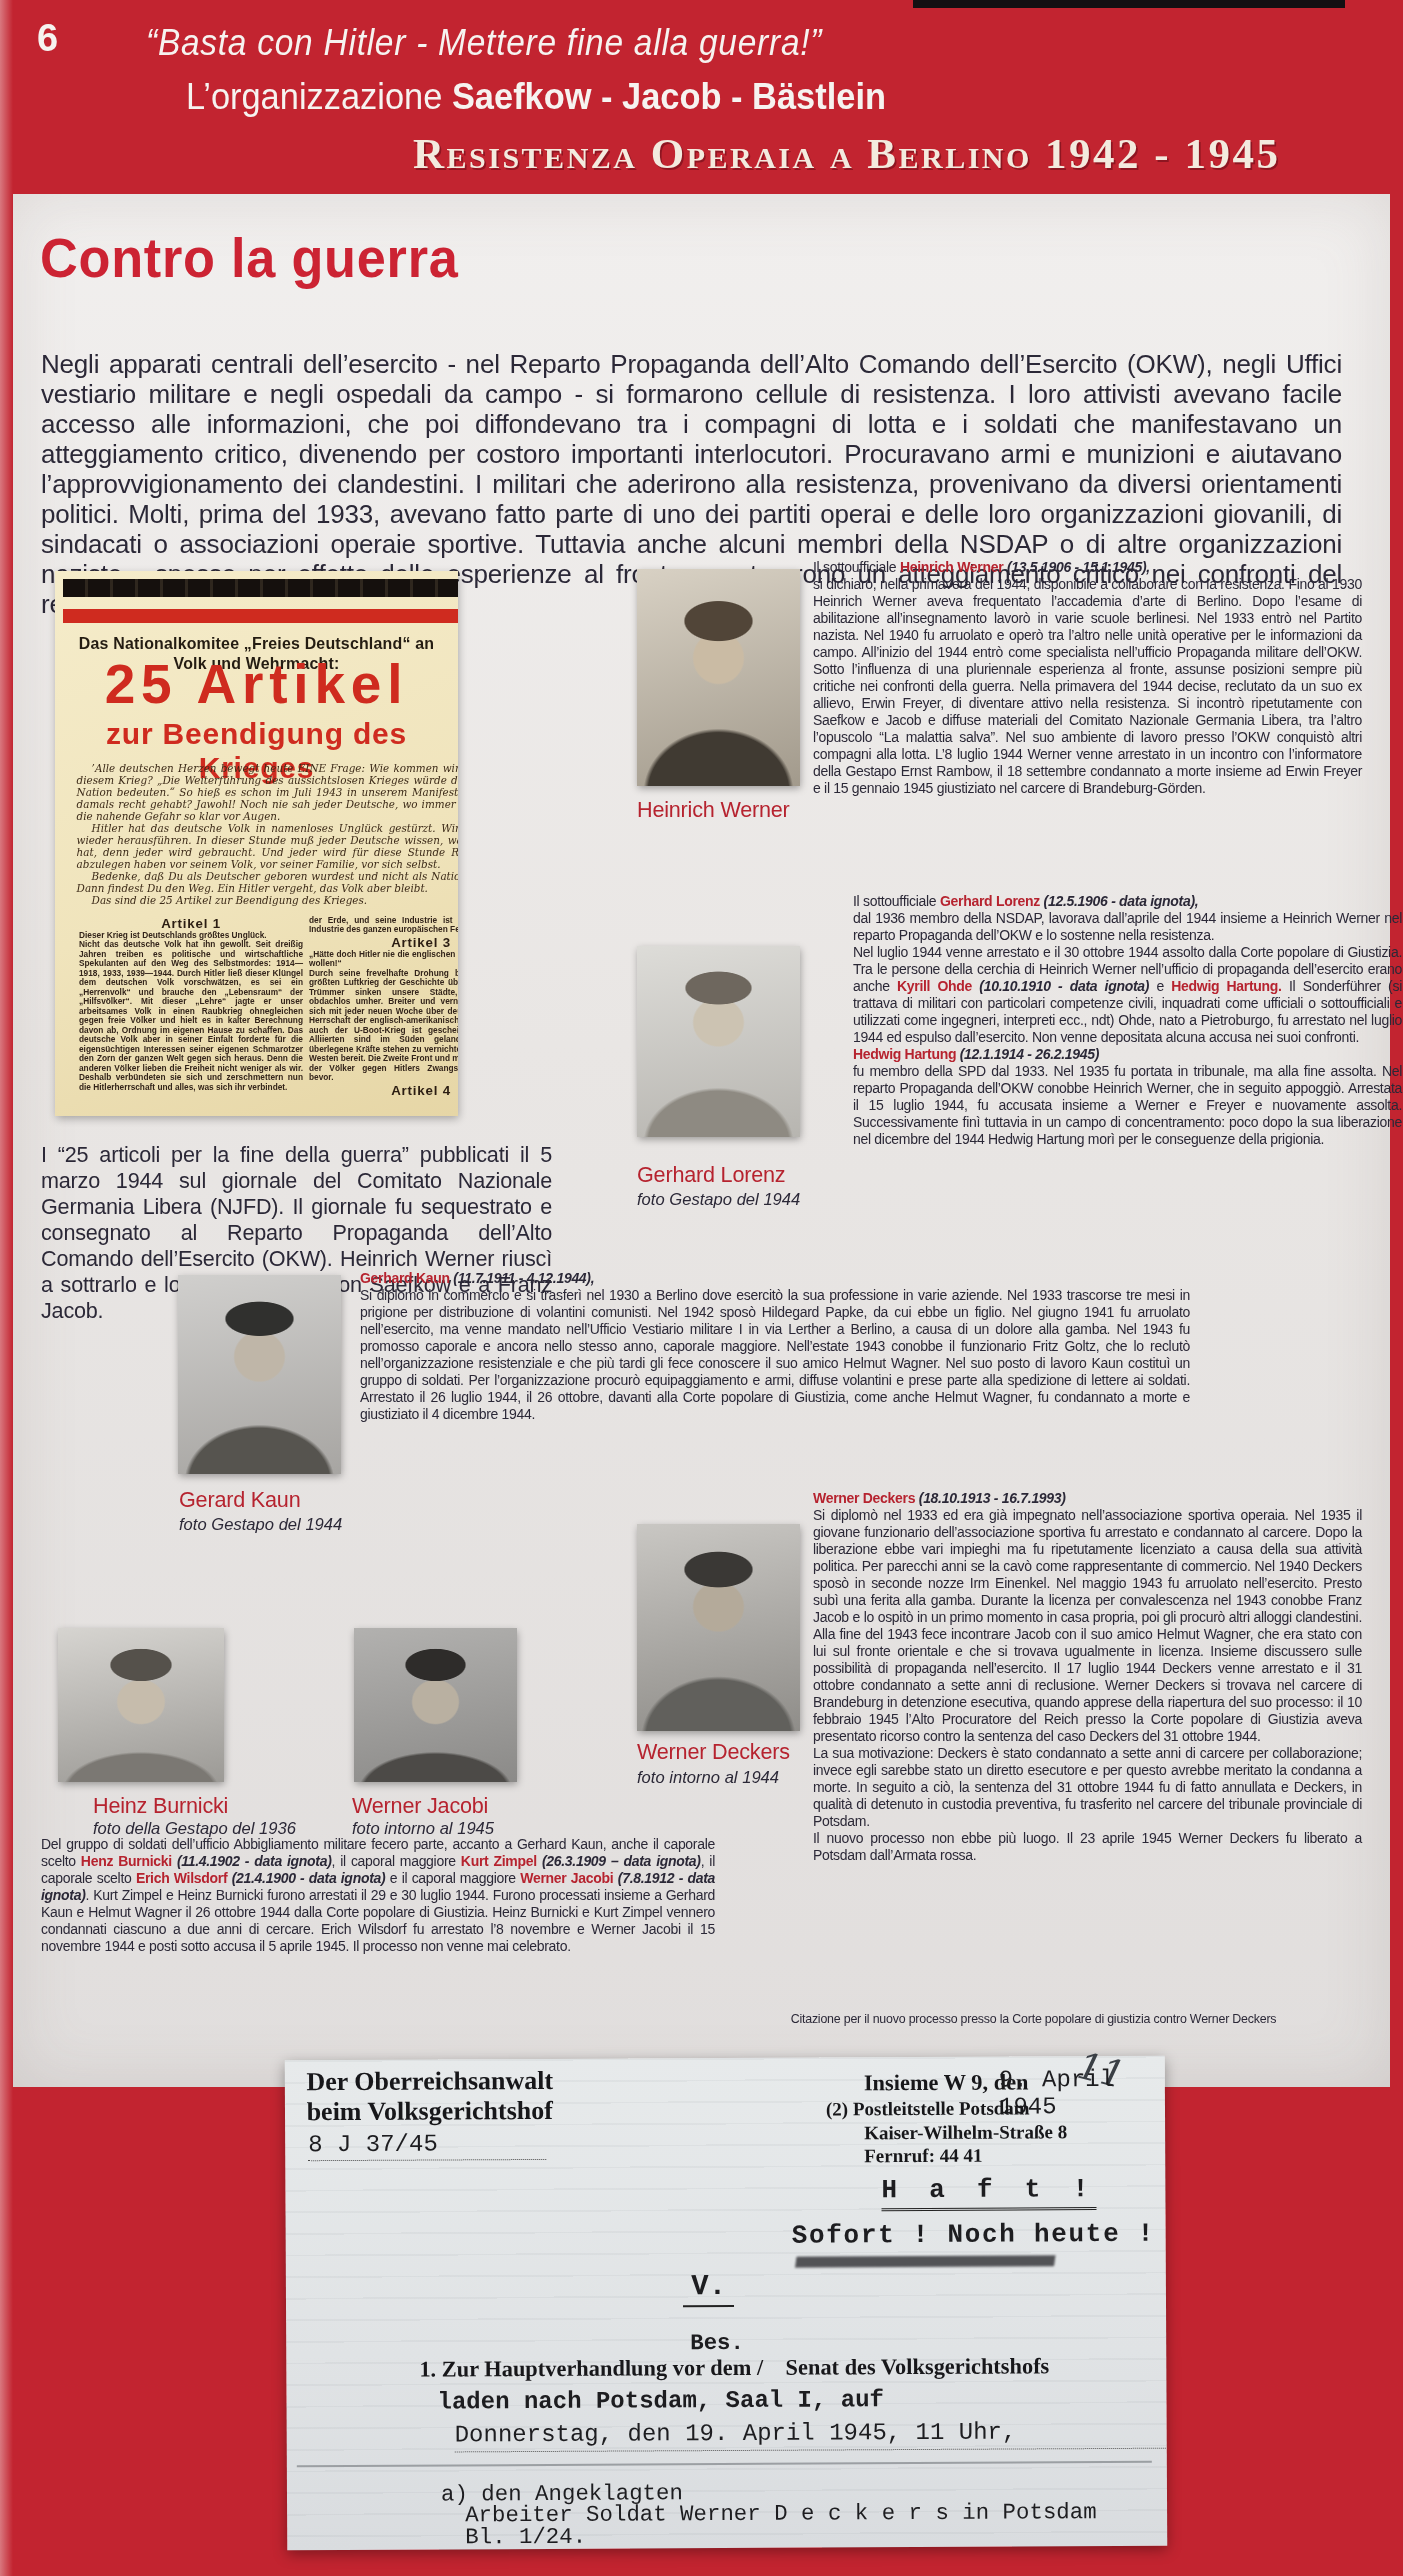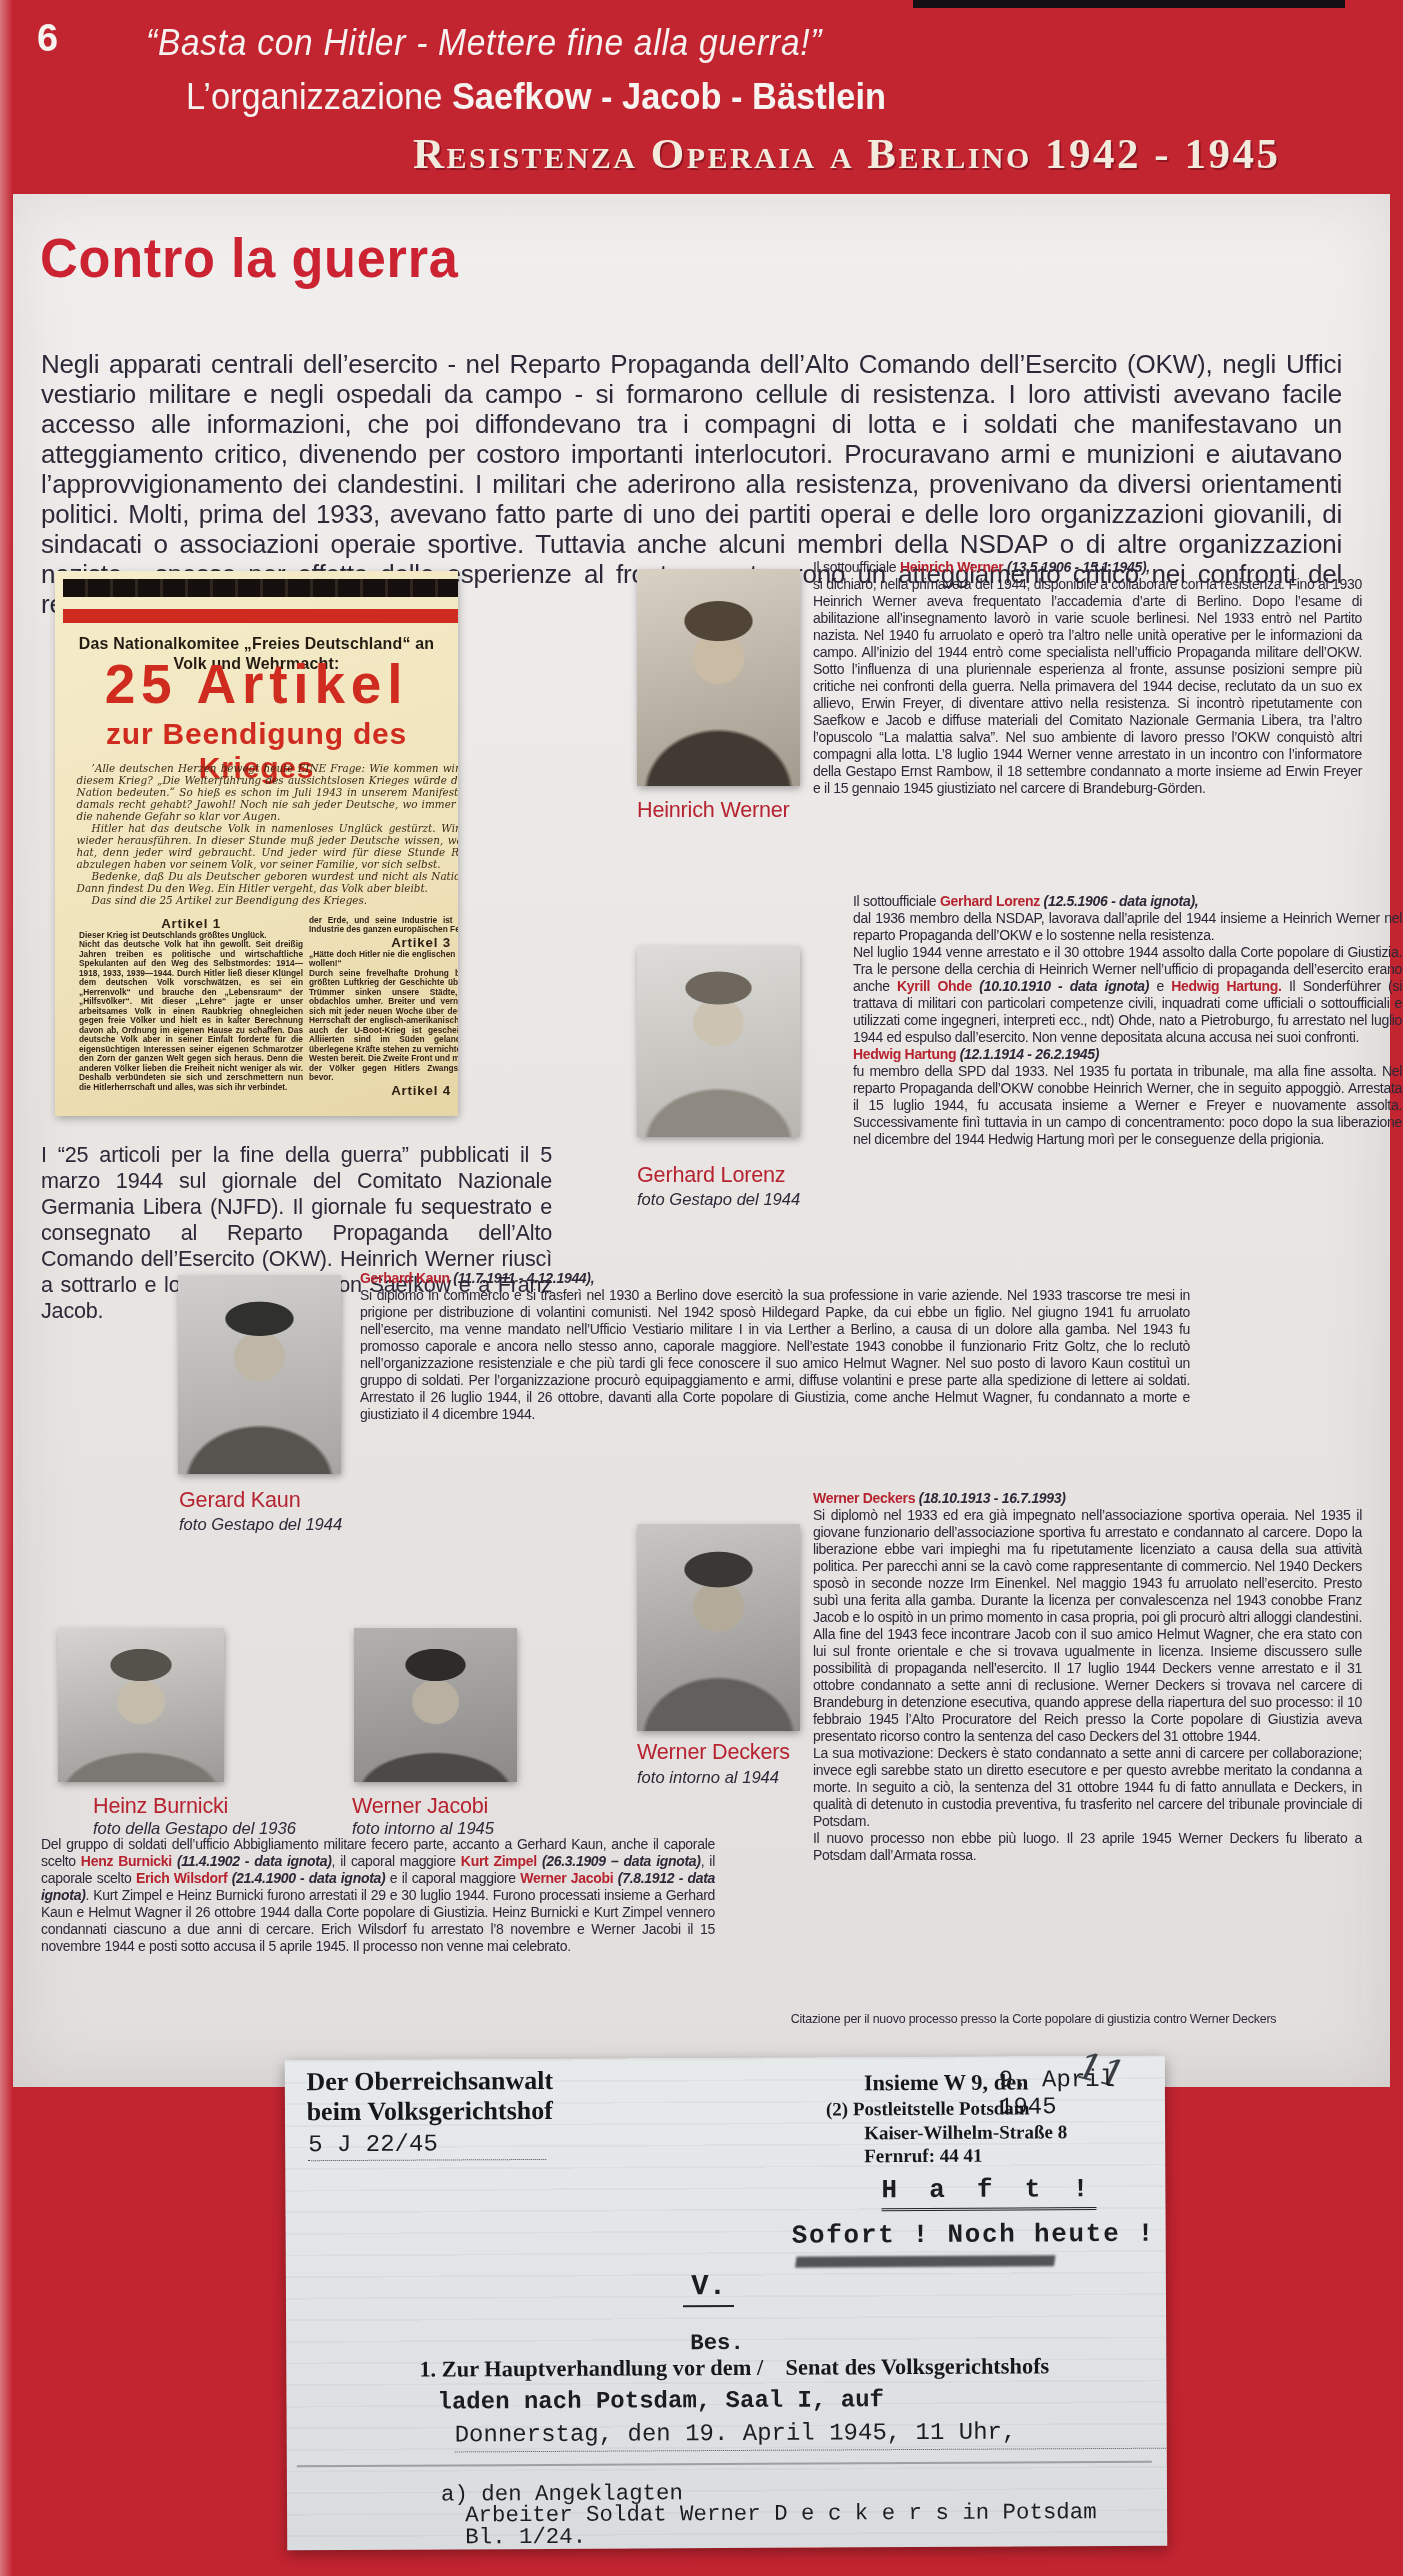--- a/index.html
+++ b/index.html
@@ -216,21 +216,21 @@
 Si diplomò nel 1933 ed era già impegnato nell’associazione sportiva operaia. Nel 1935 il giovane funzionario dell’associazione sportiva fu arrestato e condannato al carcere. Dopo la liberazione ebbe vari impieghi ma fu ripetutamente licenziato a causa della sua attività politica. Per parecchi anni se la cavò come rappresentante di commercio. Nel 1940 Deckers sposò in seconde nozze Irm Einenkel. Nel maggio 1943 fu arruolato nell’esercito. Presto subì una ferita alla gamba. Durante la licenza per convalescenza nel 1943 conobbe Franz Jacob e lo ospitò in un primo momento in casa propria, poi gli procurò altri alloggi clandestini. Alla fine del 1943 fece incontrare Jacob con il suo amico Helmut Wagner, che era stato con lui sul fronte orientale e che si trovava ugualmente in licenza. Insieme discussero sulle possibilità di propaganda nell’esercito. Il 17 luglio 1944 Deckers venne arrestato e il 31 ottobre condannato a sette anni di reclusione. Werner Deckers si trovava nel carcere di Brandeburg in detenzione esecutiva, quando apprese della riapertura del suo processo: il 10 febbraio 1945 l’Alto Procuratore del Reich presso la Corte popolare di Giustizia aveva presentato ricorso contro la sentenza del caso Deckers del 31 ottobre 1944.
 La sua motivazione: Deckers è stato condannato a sette anni di carcere per collaborazione; invece egli sarebbe stato un diretto esecutore e per questo avrebbe meritato la condanna a morte. In seguito a ciò, la sentenza del 31 ottobre 1944 fu di fatto annullata e Deckers, in qualità di detenuto in custodia preventiva, fu trasferito nel carcere del tribunale provinciale di Potsdam.
 Il nuovo processo non ebbe più luogo. Il 23 aprile 1945 Werner Deckers fu liberato a Potsdam dall’Armata rossa.</span></div>
   <div class="abs bio" id="bio-group"><span>Del gruppo di soldati dell’ufficio Abbigliamento militare fecero parte, accanto a Gerhard Kaun, anche il caporale scelto </span><span class="name">Henz Burnicki</span><span> </span><span class="dates">(11.4.1902 - data ignota)</span><span>, il caporal maggiore </span><span class="name">Kurt Zimpel</span><span> </span><span class="dates">(26.3.1909 – data ignota)</span><span>, il caporale scelto </span><span class="name">Erich Wilsdorf</span><span> </span><span class="dates">(21.4.1900 - data ignota)</span><span> e il caporal maggiore </span><span class="name">Werner Jacobi</span><span> </span><span class="dates">(7.8.1912 - data ignota)</span><span>. Kurt Zimpel e Heinz Burnicki  furono arrestati il 29 e 30 luglio 1944. Furono processati insieme a Gerhard Kaun e Helmut Wagner il 26 ottobre 1944 dalla Corte popolare di Giustizia. Heinz Burnicki e Kurt Zimpel vennero condannati ciascuno a due anni di cercare. Erich Wilsdorf fu arrestato l’8 novembre e Werner Jacobi il 15 novembre 1944 e posti sotto accusa il 5 aprile 1945. Il processo non venne mai celebrato.</span></div>
 
   <div class="abs citation-caption">Citazione per il nuovo processo presso la Corte popolare di giustizia contro Werner Deckers</div>
 
   <div class="abs courtdoc">
     <div class="abs pr cd-sender1">Der Oberreichsanwalt</div>
     <div class="abs pr cd-sender2">beim Volksgerichtshof</div>
-    <div class="abs tw cd-file">5 J 22/45</div>
+    <div class="abs tw cd-file">8 J 37/45</div>
     <div class="abs cd-corner">11</div>
     <div class="abs pr cd-place">Insieme W 9, den</div>
     <div class="abs tw cd-date">9. April 1945</div>
     <div class="abs pr cd-addr1">(2) Postleitstelle Potsdam</div>
     <div class="abs pr cd-addr2">Kaiser-Wilhelm-Straße 8</div>
     <div class="abs pr cd-addr3">Fernruf: 44 41</div>
     <div class="abs tw cd-haft">H a f t !</div>
     <div class="abs tw cd-sofort">Sofort ! Noch heute !</div>
     <div class="abs cd-smudge"></div>
     <div class="abs tw cd-v">V.</div>

